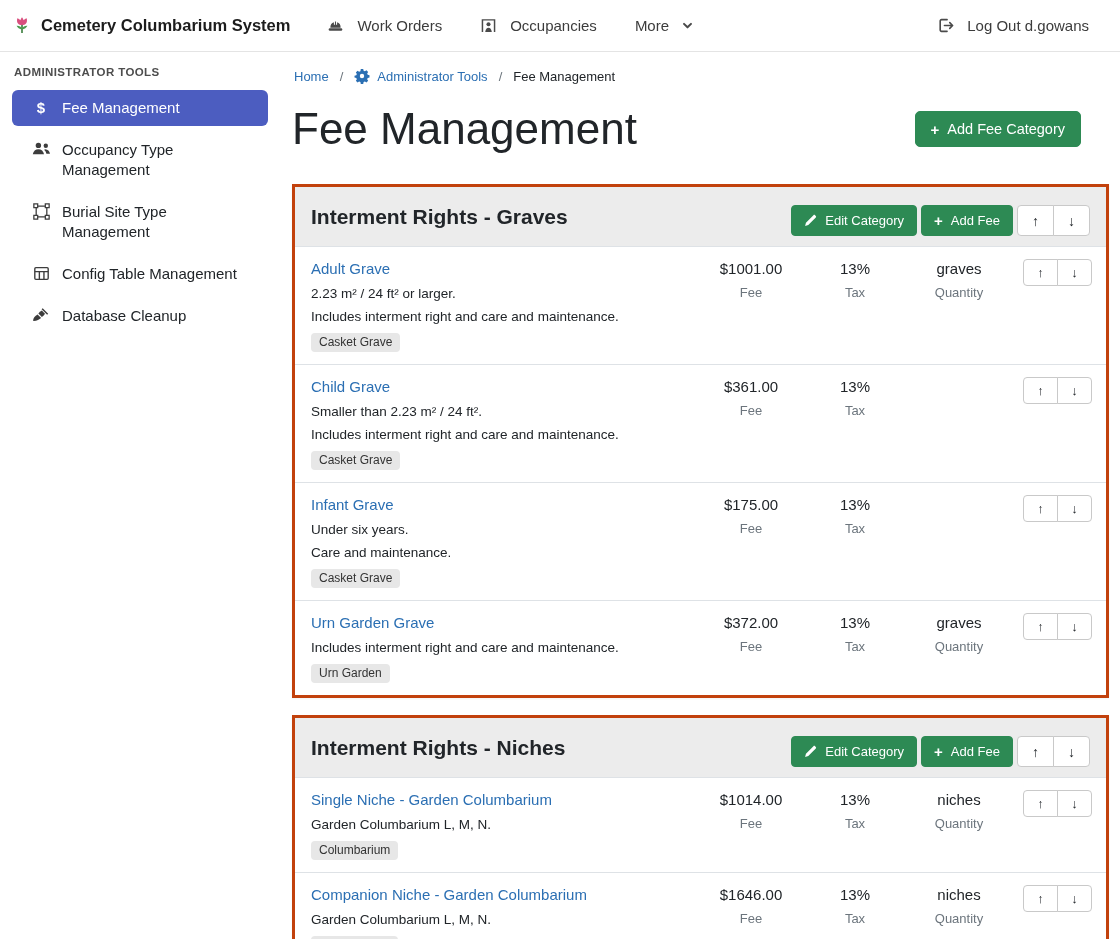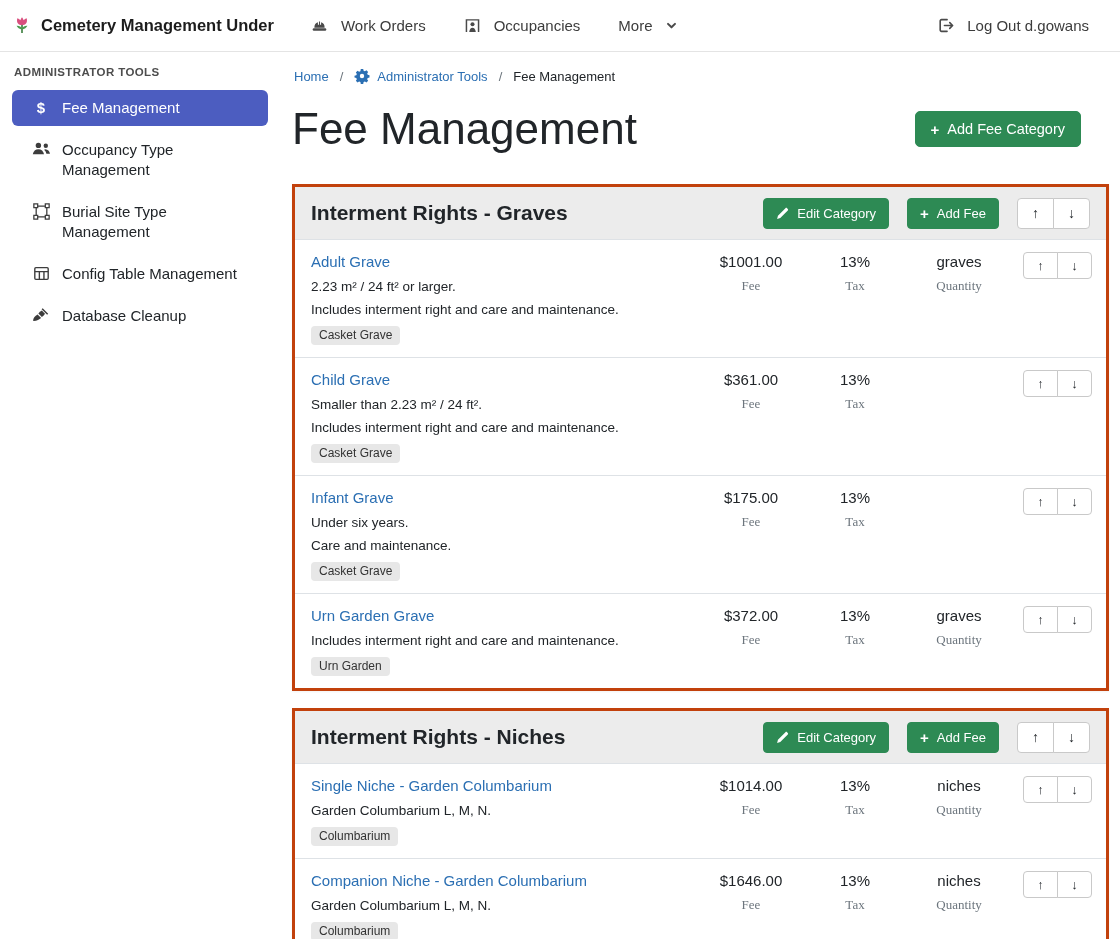--- a/index.html
+++ b/index.html
@@ -76,21 +76,21 @@
   
   .card {
     border:3px solid #c2410c; border-radius:0; background:#404040;
     margin-bottom:17px; overflow:hidden; box-shadow:0 1px 2px rgba(0,0,0,.05);
   }
   .card-header {
     background:var(--header-bg); min-height:52px; padding:10px 16px;
     display:flex; align-items:center; justify-content:space-between;
   }
   .card-title { font-size:21px; font-weight:600; margin:0; color:#212529; }
-  .header-actions { display:flex; align-items:flex-end; gap:18px; }
+  .header-actions { display:flex; align-items:flex-end; gap:4px;margin-top:8px; }
 
   .btn-group { display:flex; }
   .arrow-btn {
     background:#fff; border:1px solid #c9c9c9; color:#212529;
     width:37px; height:31px; display:flex; align-items:center; justify-content:center;
     font-size:14px; cursor:pointer; border-radius:4px; font-family:inherit; padding:0;
   }
   .btn-group .arrow-btn:first-child { border-radius:4px 0 0 4px; }
   .btn-group .arrow-btn:last-child { border-radius:0 4px 4px 0; margin-left:-1px; }
 
@@ -106,41 +106,41 @@
   }
   .fee-desc { font-size:13.5px; line-height:17px; margin-bottom:6px; color:#212529; }
   .fee-desc:empty { display:none; }
   .fee-tag {
     display:inline-block; background:#e7e7e7; color:#333;
     font-size:12px; line-height:13px; padding:3px 8px; border-radius:4px; margin-top:2px;
   }
   .fee-col { width:104px; flex:none; text-align:center; }
   .col-val { font-size:15px; line-height:20px; margin-bottom:6px; color:#212529; }
   .col-val:empty { display:none; }
-  .col-label { font-size:13px; color:#6c757d;font-family:Liberation Serif, serif; }
+  .col-label { font-size:13px; color:#6c757d; }
   .col-label:empty { display:none; }
   .row-arrows { flex:none; margin-left:12px; }
   .row-arrows .arrow-btn { width:35px; height:27px; font-size:13px; }
 </style>
 </head>
 <body>
 
 <div class="app">
 
   <header class="navbar">
     <div class="brand">
       <span class="icon">
         <svg width="20" height="20" viewBox="0 0 20 20">
           <path d="M10 8.6V17" stroke="#3a7d3c" stroke-width="1.6" fill="none"></path>
           <path d="M10 13.4c-2.6-.4-4.6-1.6-5.4-3.6 2.4-.2 4.4.8 5.4 2.4z" fill="#4b9a4e"></path>
           <path d="M10 13.4c2.6-.4 4.6-1.6 5.4-3.6-2.4-.2-4.4.8-5.4 2.4z" fill="#4b9a4e"></path>
           <path d="M5.3 2.2c1.3.4 2.3 1 3 2C8.9 3 9.4 2 10 1.2c.6.8 1.1 1.8 1.7 3 .7-1 1.7-1.6 3-2 .5 2.1.4 3.9-.7 5.2-.9 1.1-2.3 1.7-4 1.7s-3.1-.6-4-1.7C4.9 6.1 4.8 4.3 5.3 2.2z" fill="#d94f7e"></path>
         </svg>
       </span>
-      <span class="brand-text">Cemetery Management Under</span>
+      <span class="brand-text">Cemetery Columbarium System</span>
     </div>
 
     <nav class="nav-links">
       <a href="#" class="nav-link">
         <span class="icon">
           <svg width="17" height="17" viewBox="0 0 16 16" fill="currentColor">
             <path d="M3.2 9.6a4.8 4.8 0 0 1 3.3-4.56V7.2h1V4.2a5 5 0 0 1 1 0v3h1V5.04a4.8 4.8 0 0 1 3.3 4.56v.5H3.2z"></path>
             <rect x="1.6" y="10.7" width="12.8" height="2.2" rx="1.1"></rect>
           </svg>
         </span>

